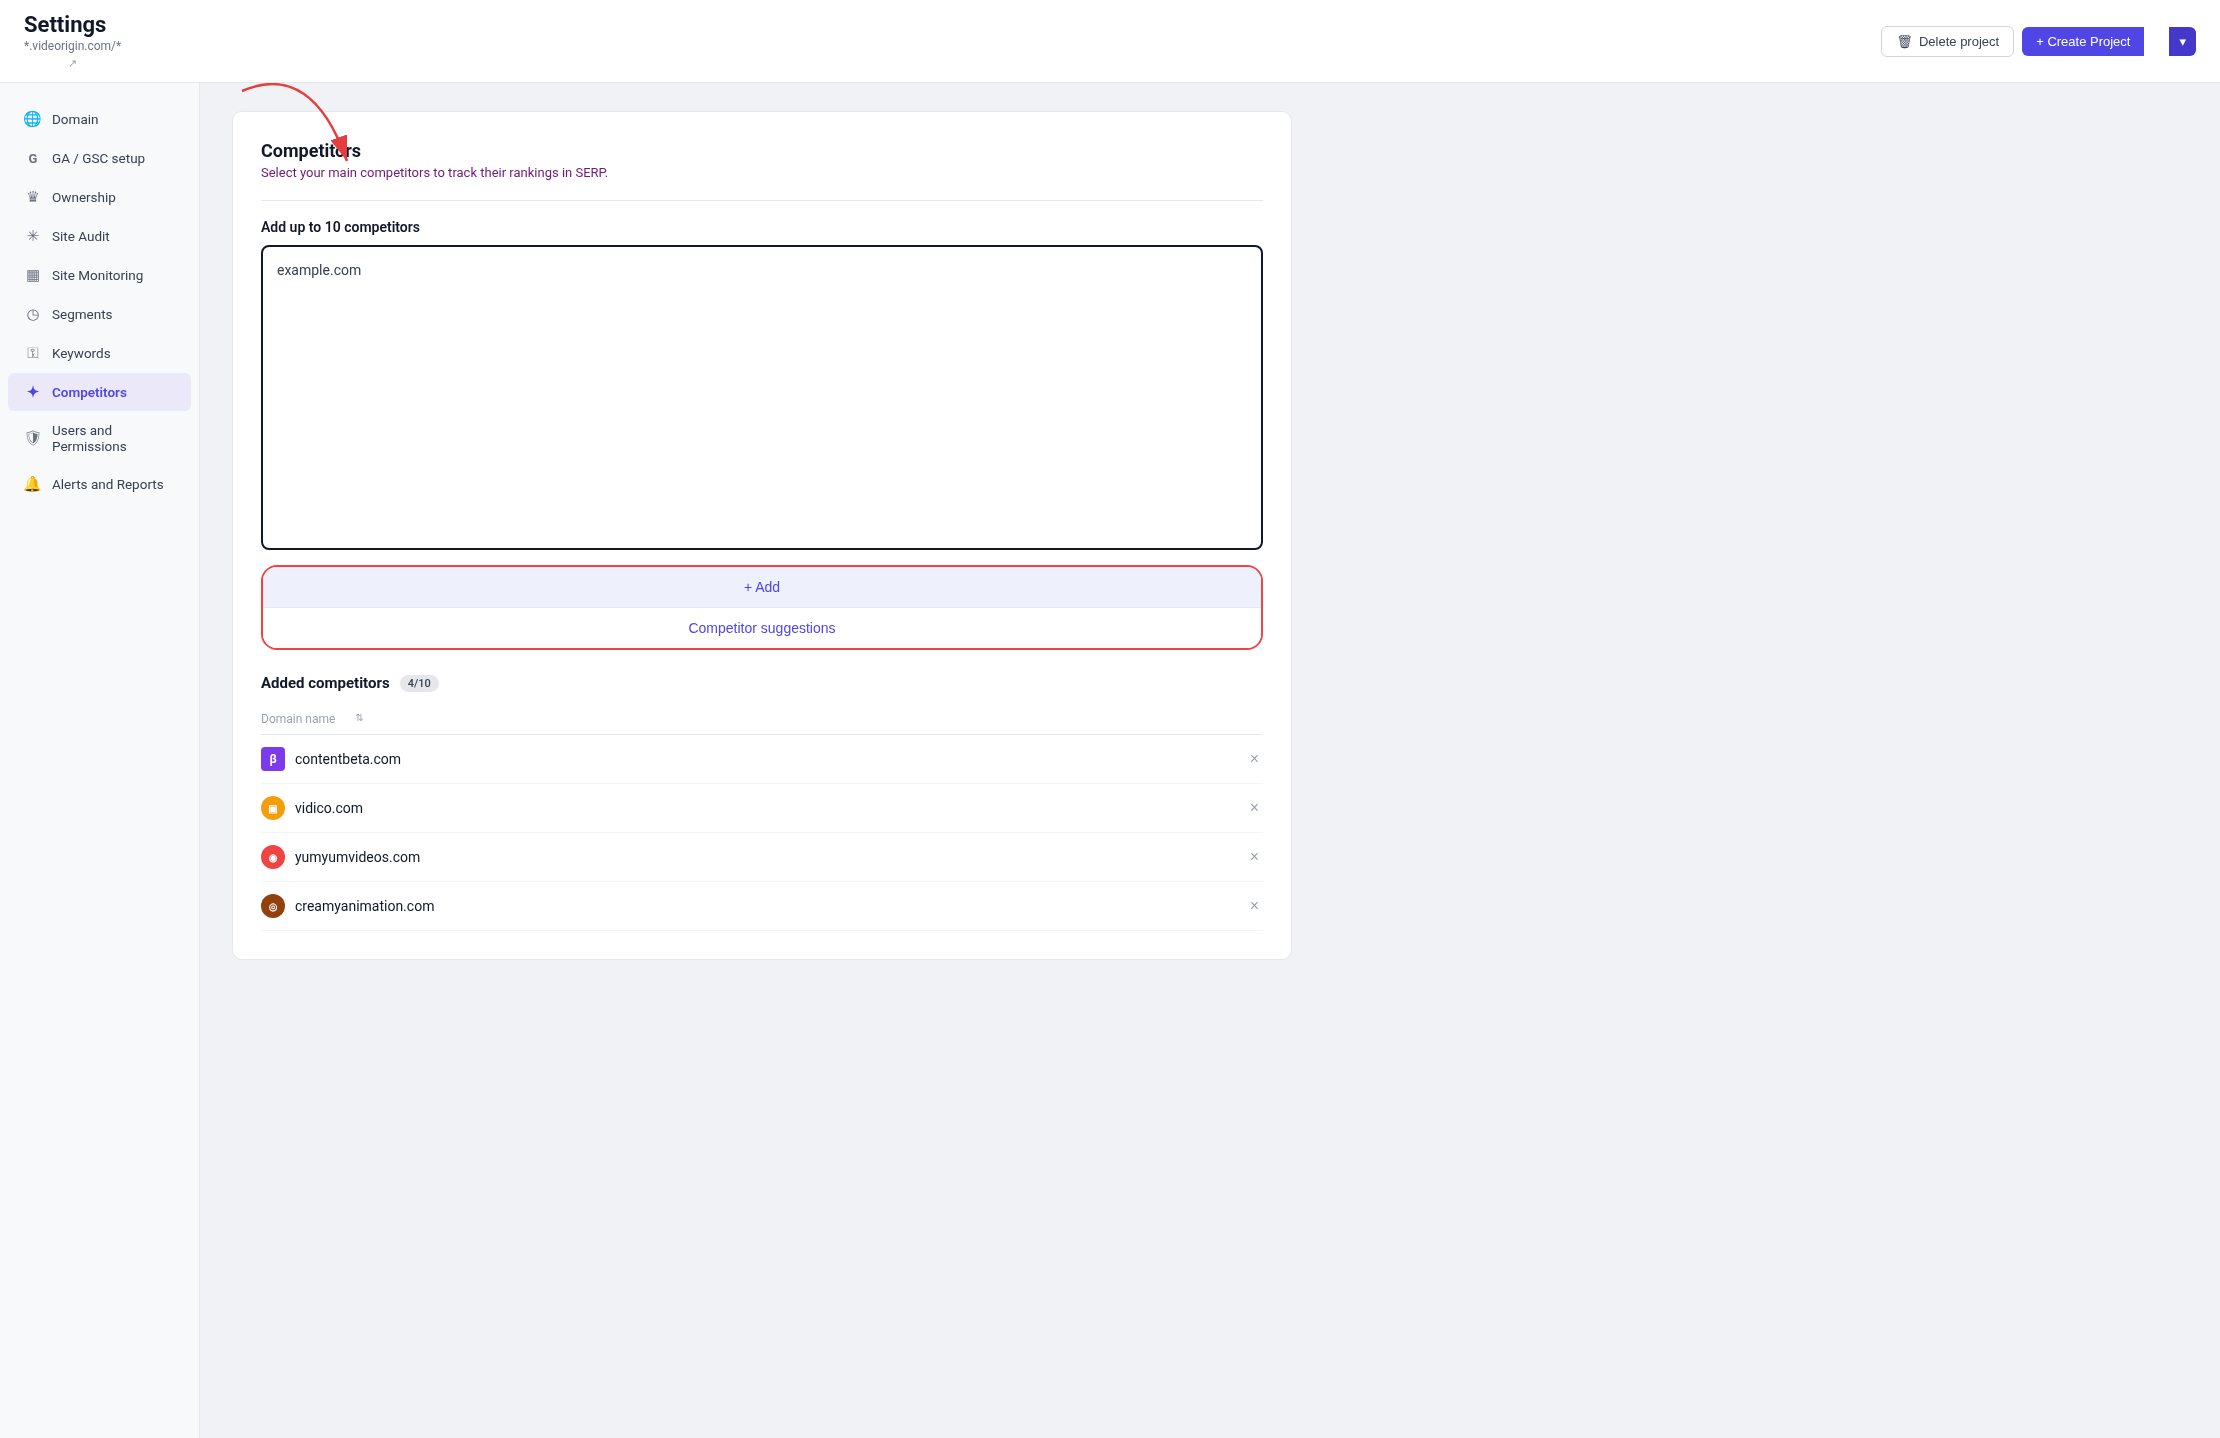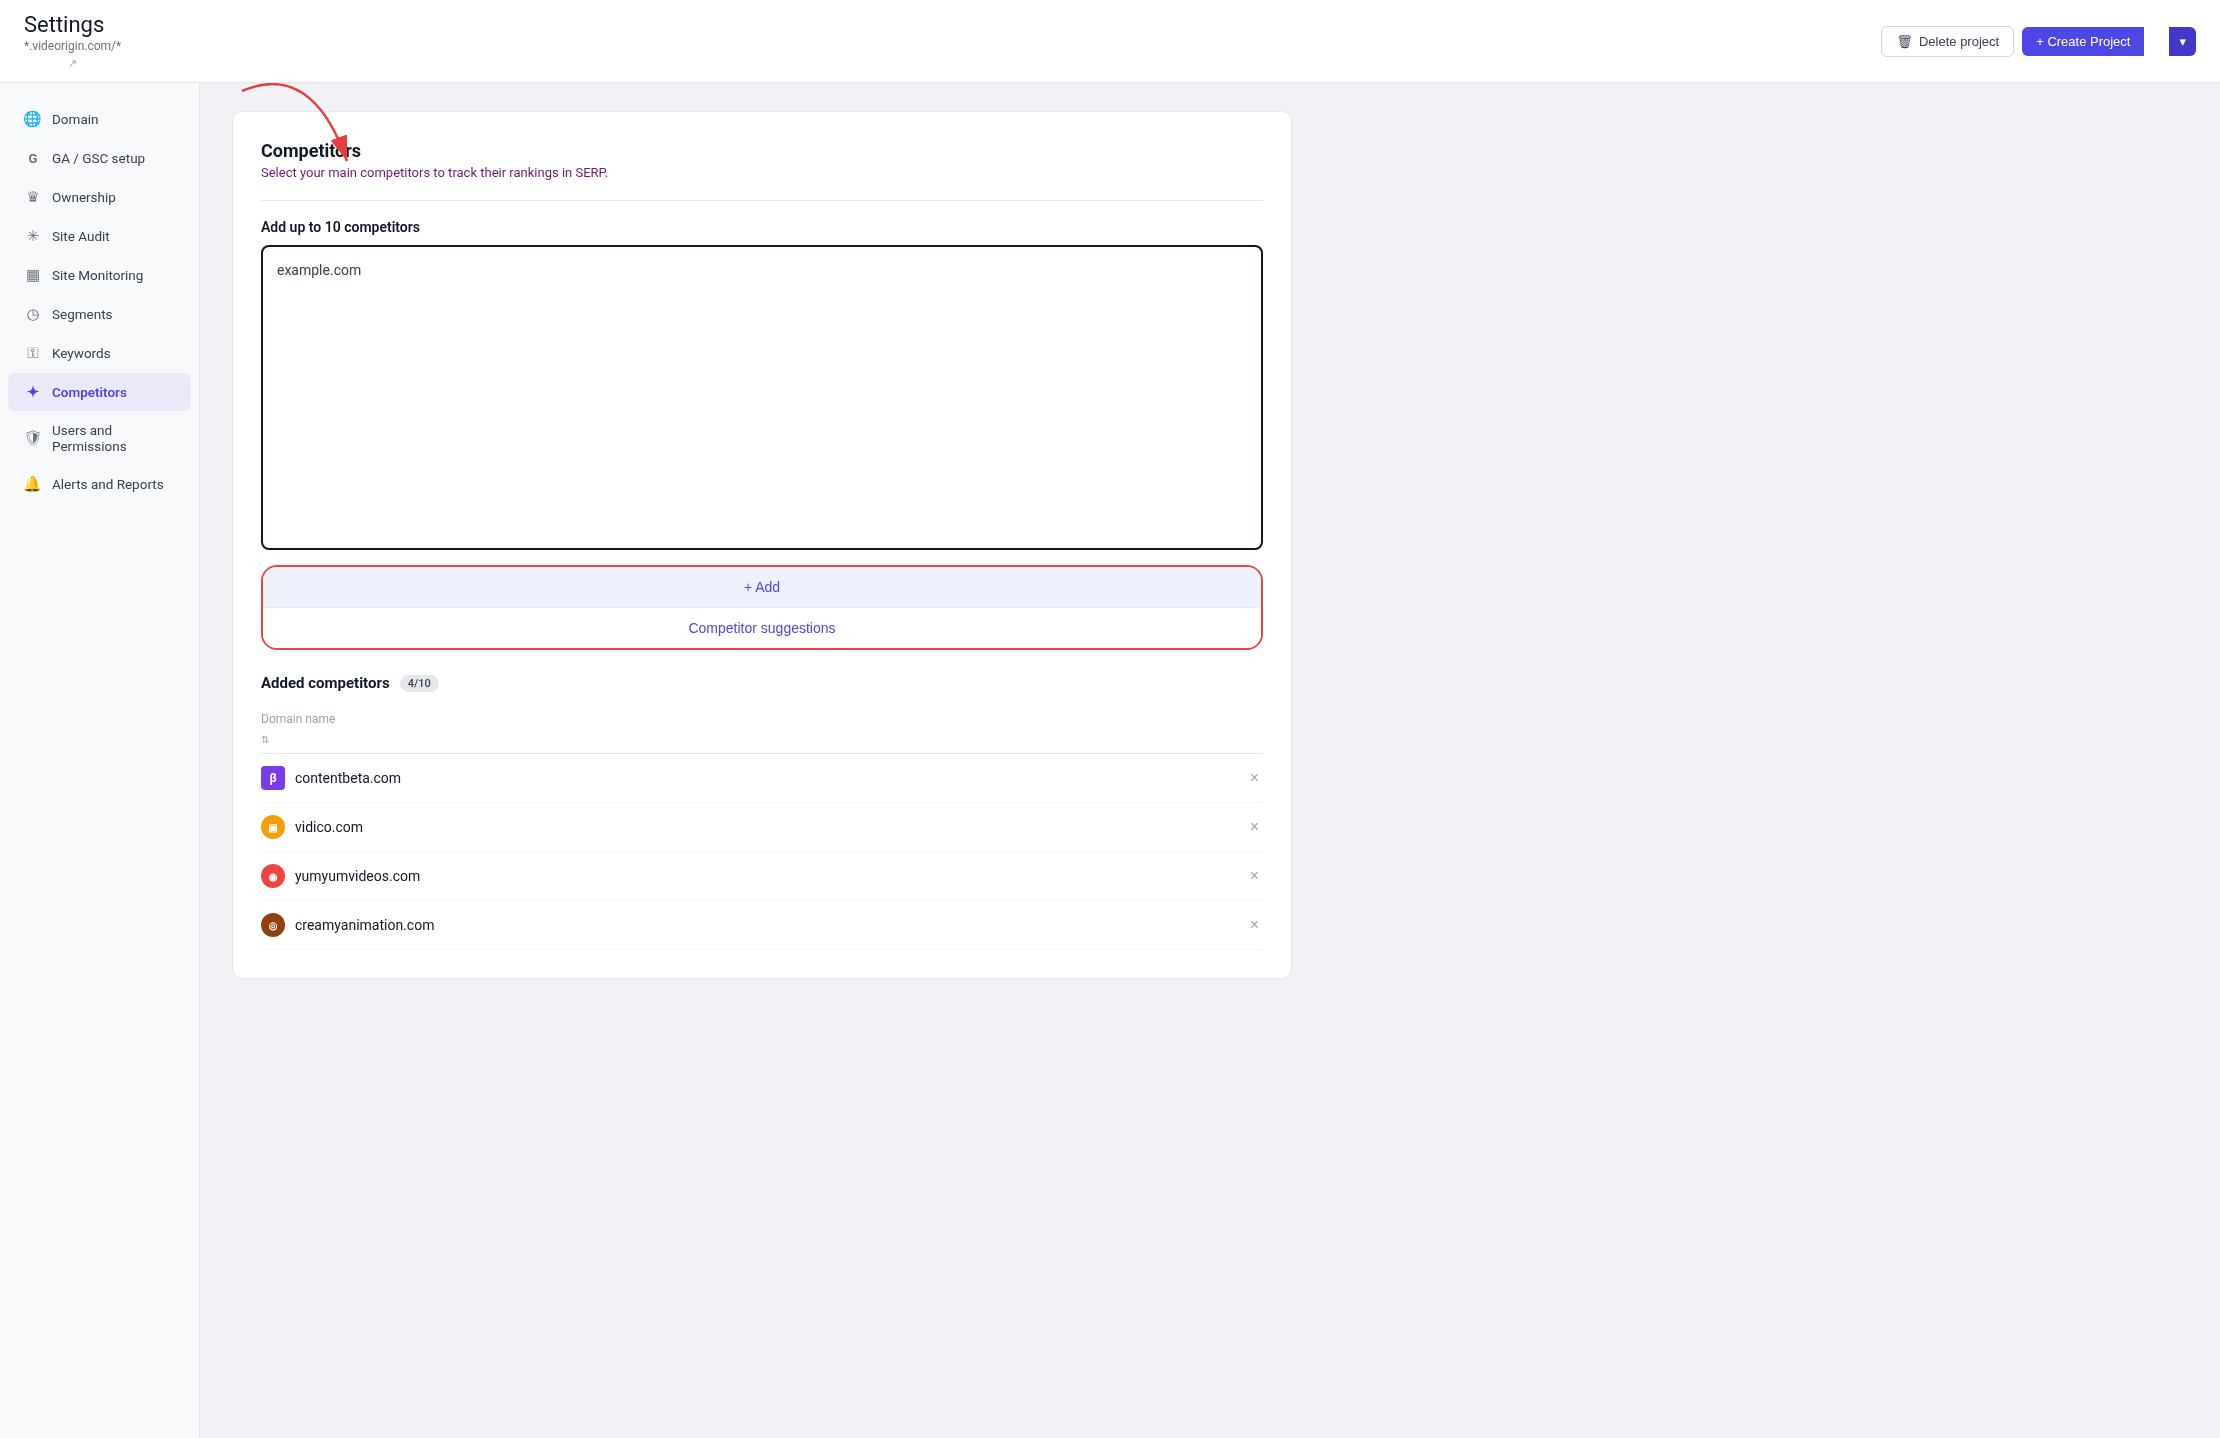--- a/index.html
+++ b/index.html
@@ -17,21 +17,21 @@
       padding: 12px 24px;
       display: flex;
       align-items: center;
       justify-content: space-between;
       position: sticky;
       top: 0;
       z-index: 10;
     }
     .header-left h1 {
       font-size: 22px;
-      font-weight: 400;
+      font-weight: 700;
       color: #111827;
     }
     .header-subtitle {
       font-size: 12px;
       color: #6b7280;
       display: flex;
       align-items: center;
       gap: 4px;
       margin-top: 2px;
       flex-direction: column;
@@ -221,22 +221,21 @@
       font-size: 11px;
       font-weight: 500;
     }
     .table-header {
       font-size: 12px;
       color: #9ca3af;
       padding: 6px 0 8px 0;
       border-bottom: 1px solid #e5e7eb;
       display: flex;
       align-items: flex-start;
-      gap: 8px;
-      flex-direction: column;
+      gap: 20px;
     }
     .competitor-row {
       display: flex;
       align-items: center;
       justify-content: space-between;
       padding: 12px 0;
       border-bottom: 1px solid #f3f4f6;
     }
     .competitor-left {
       display: flex;

